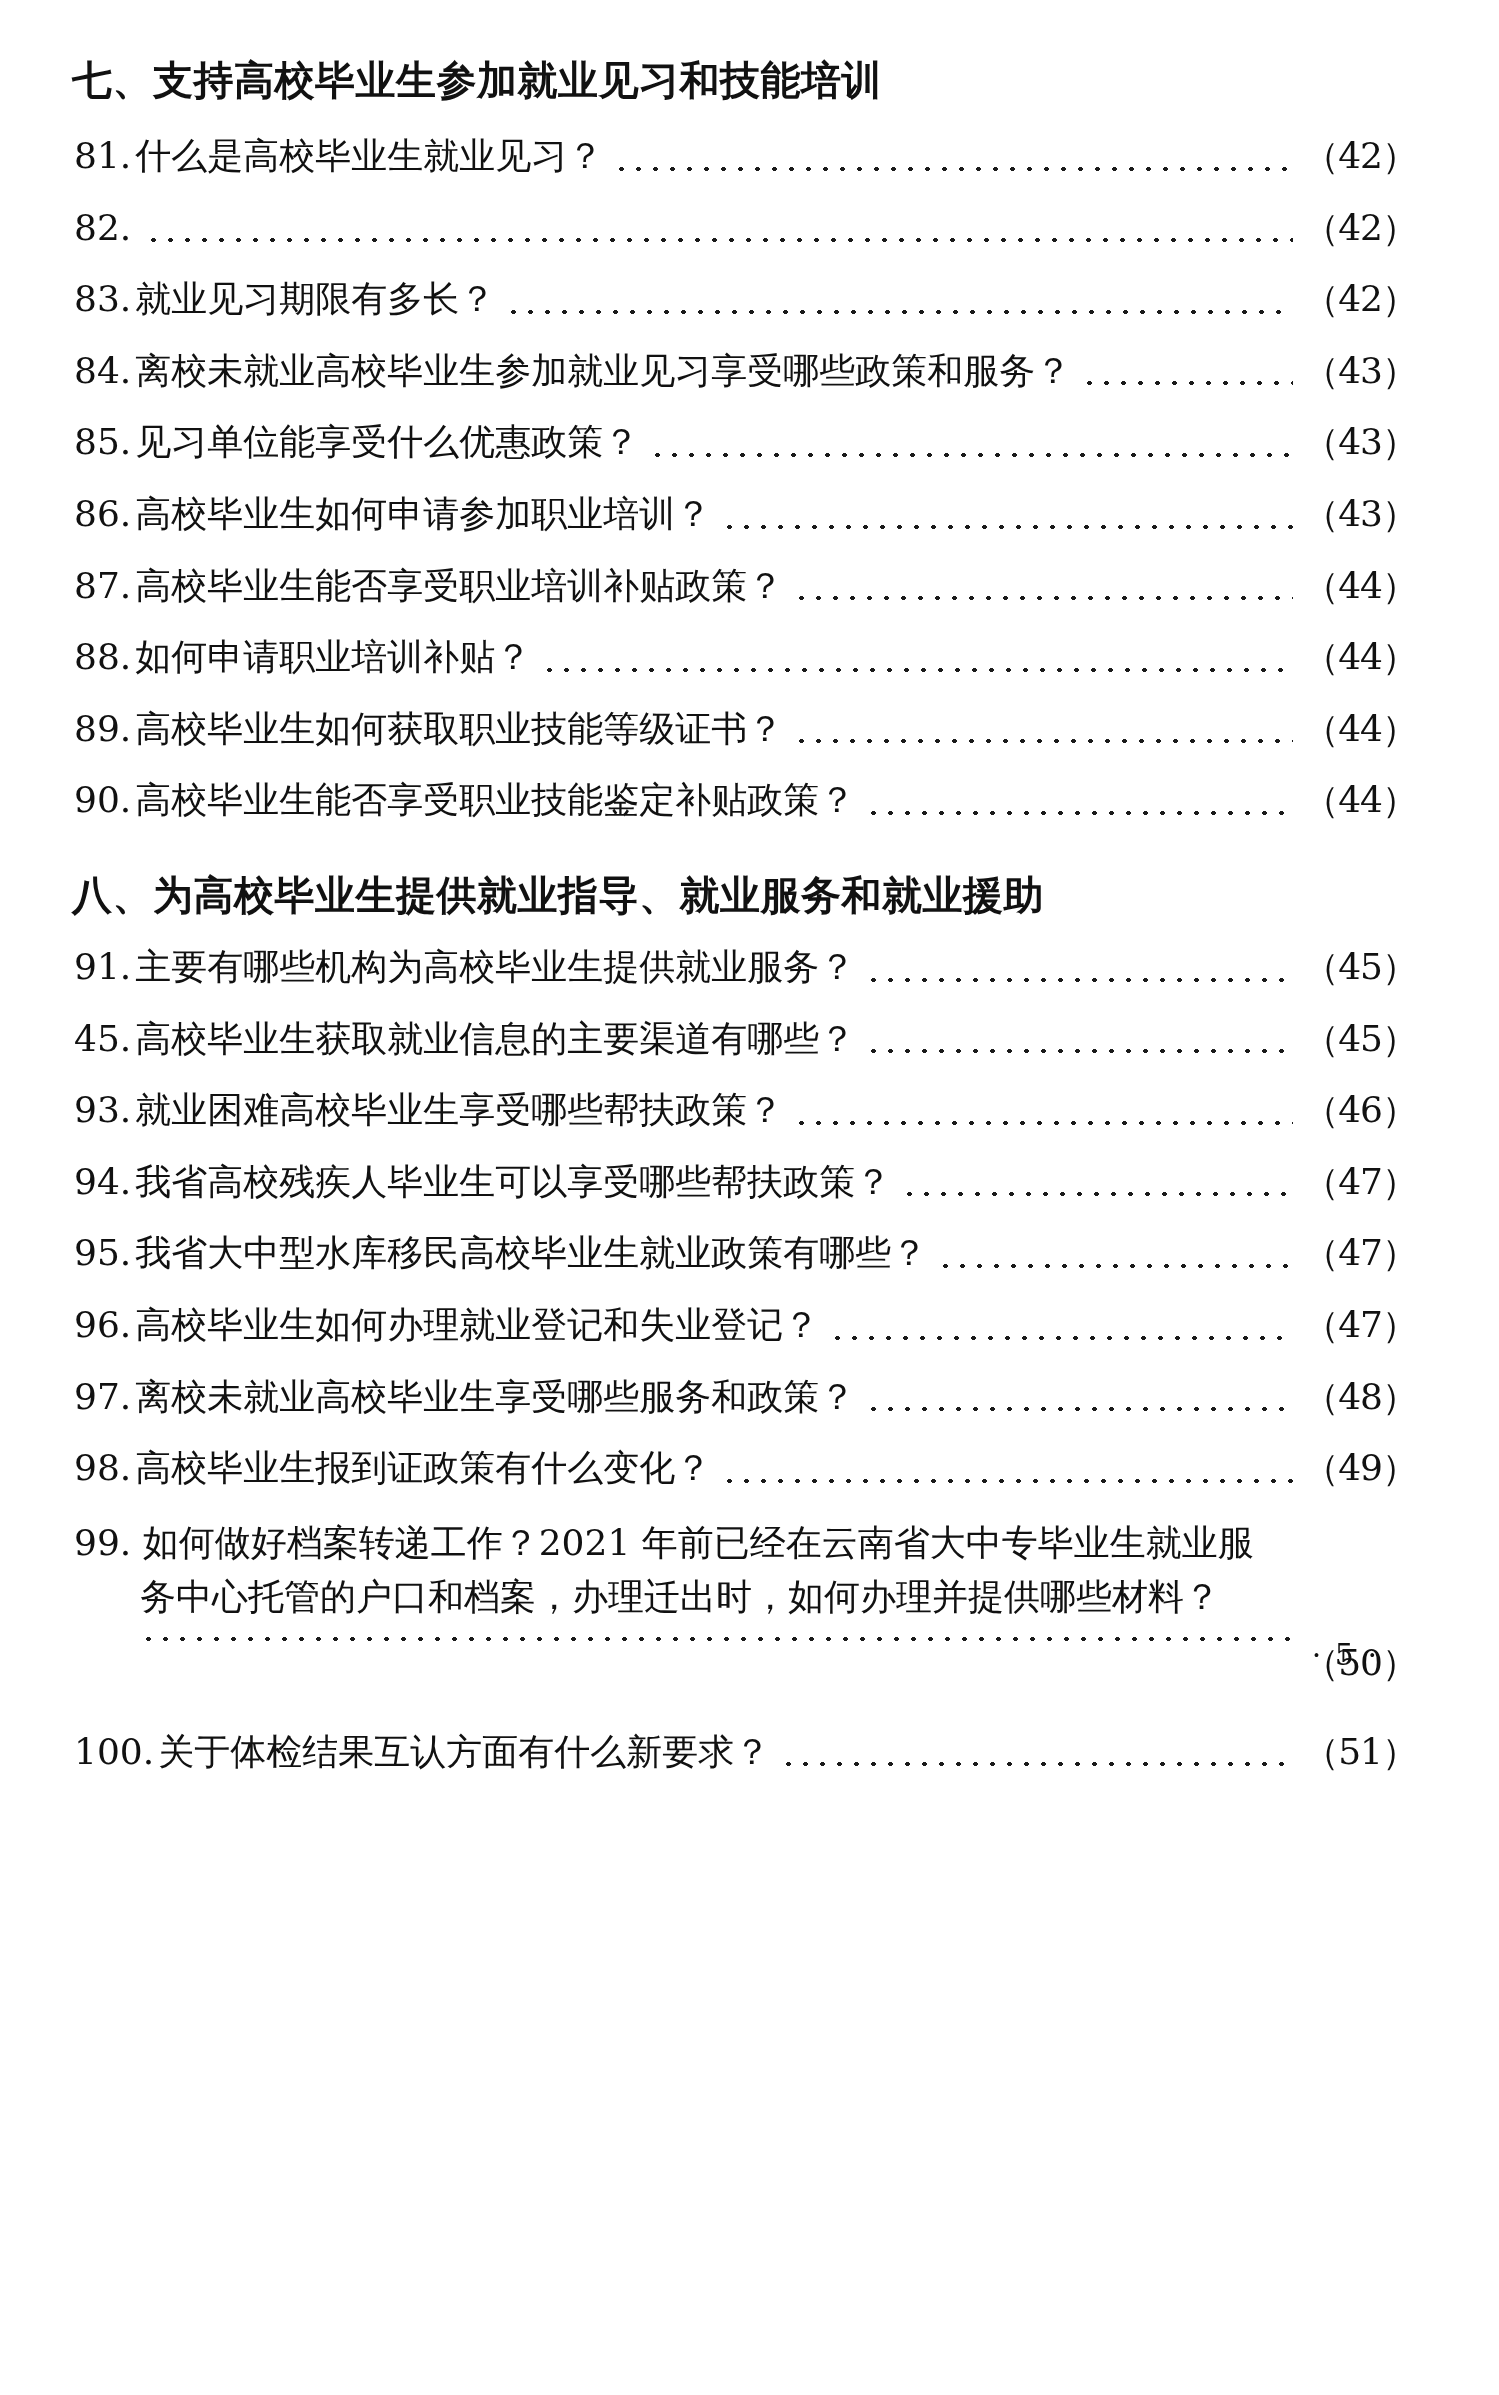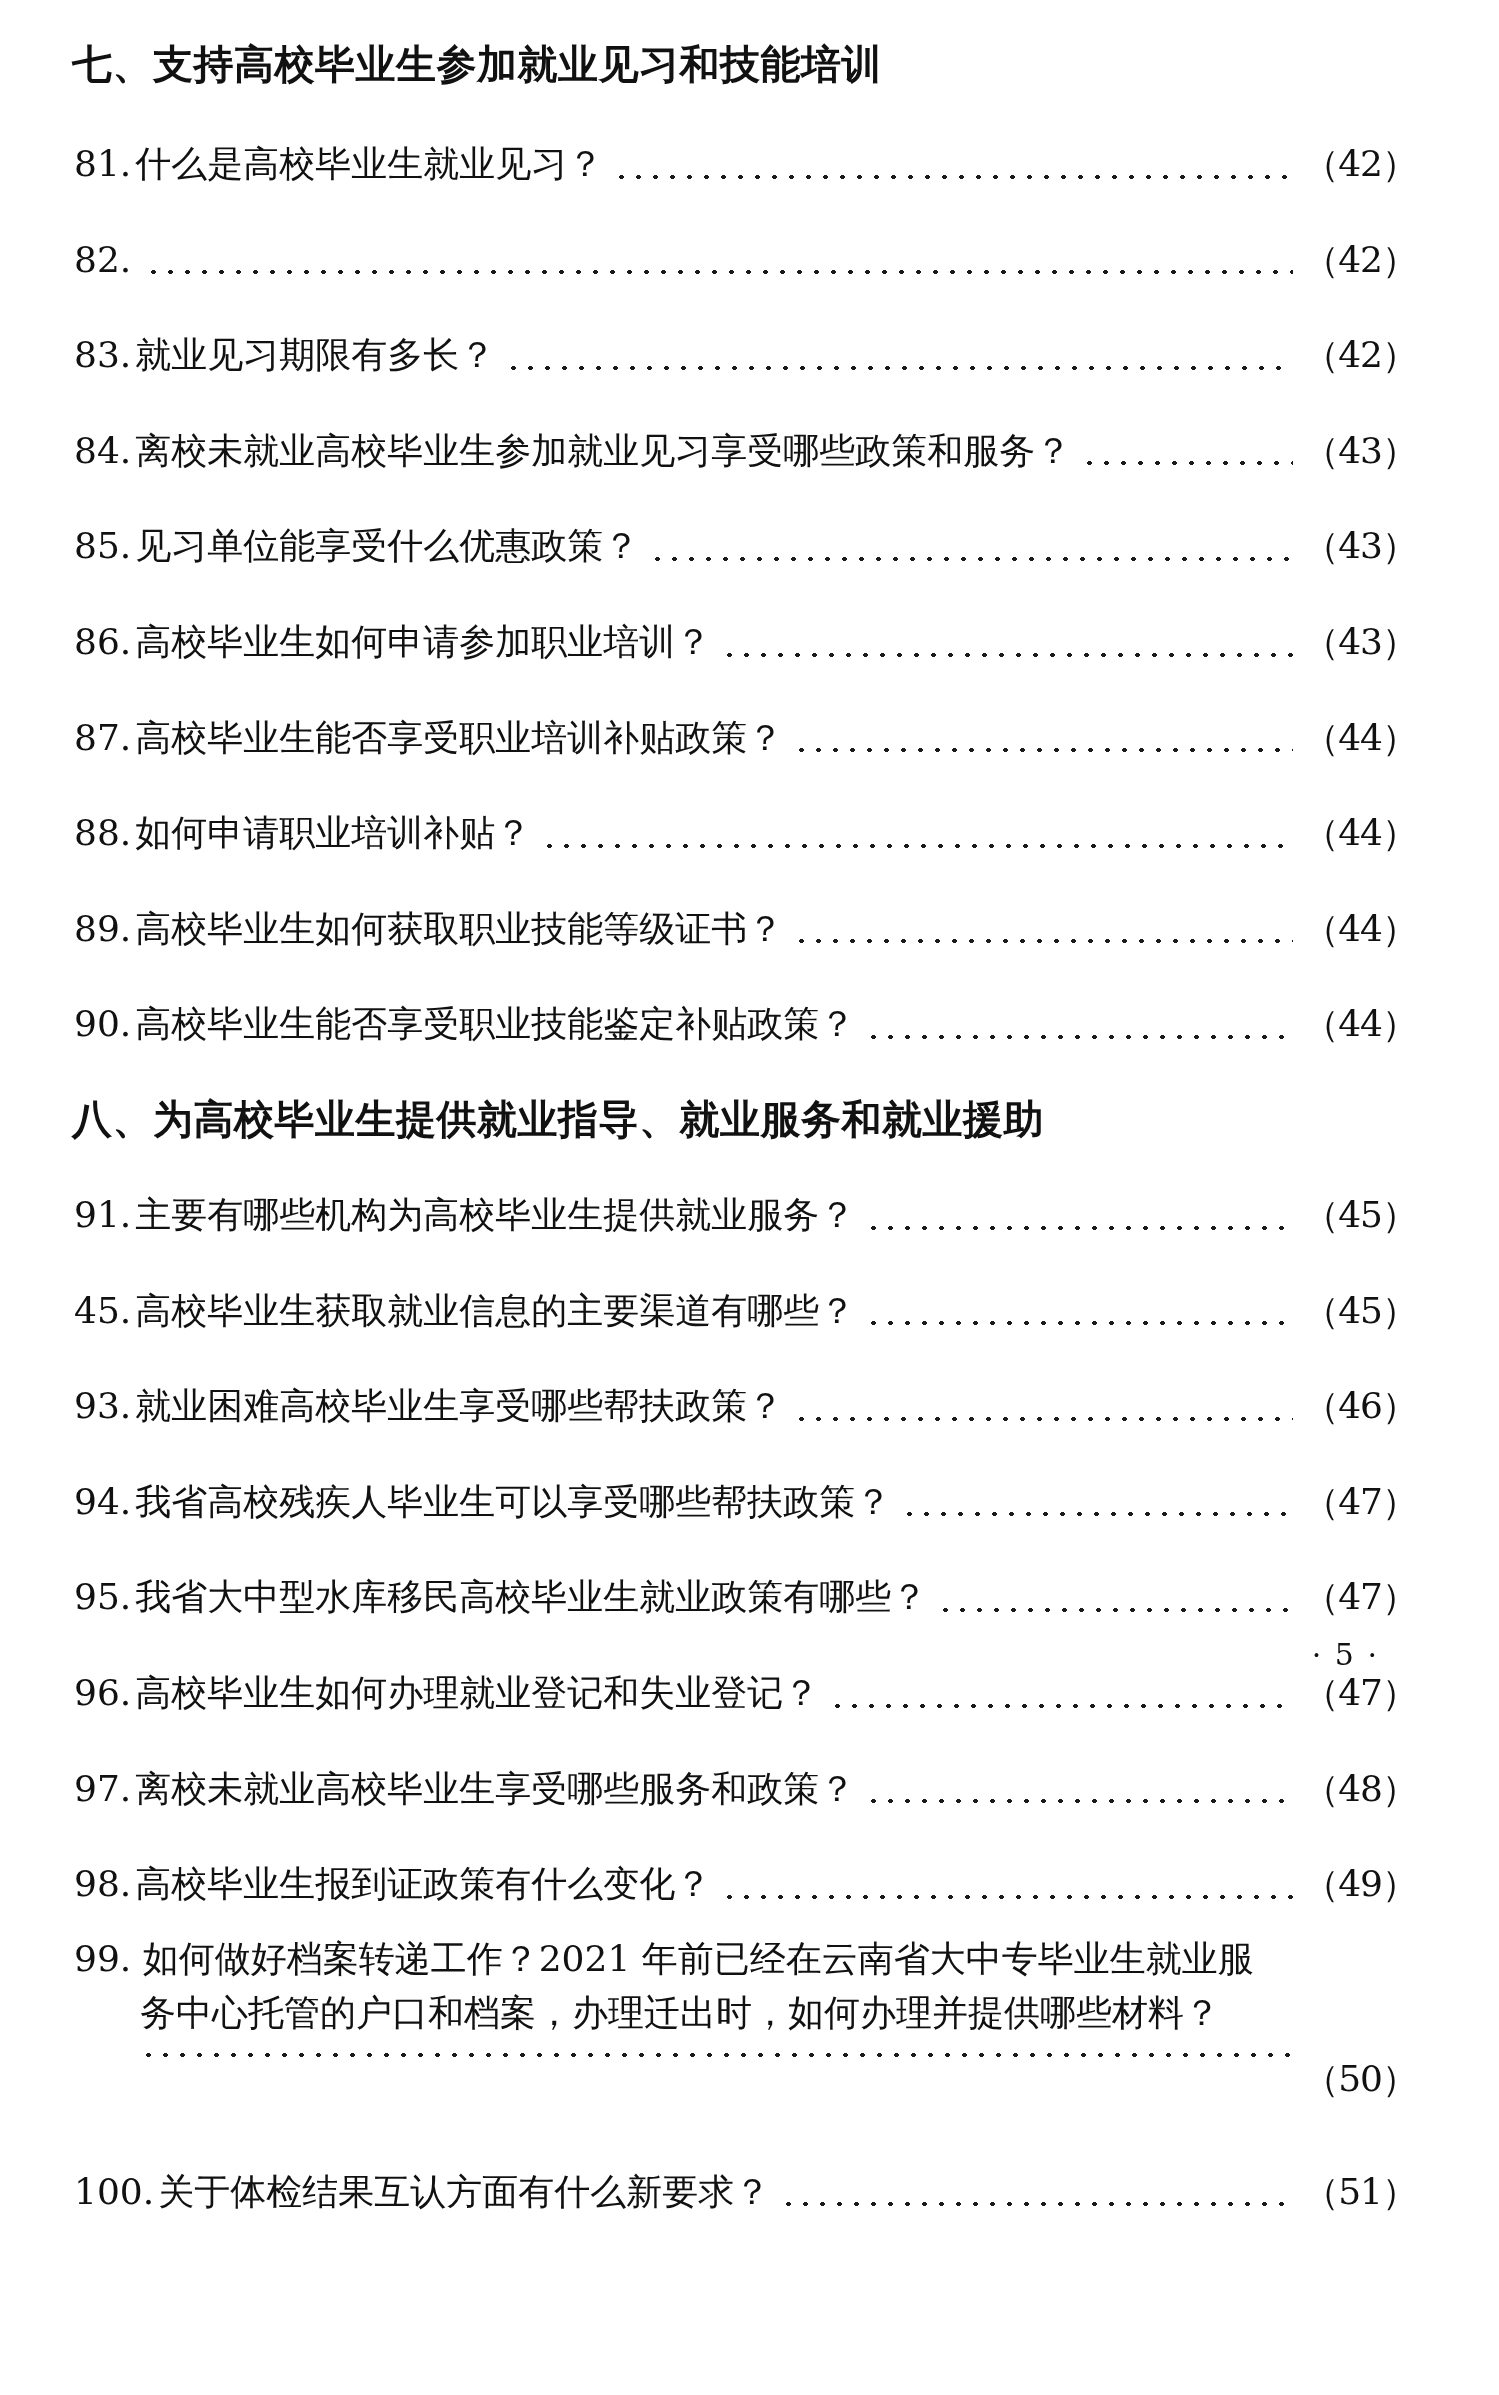--- a/index.html
+++ b/index.html
@@ -12,21 +12,21 @@
     height: 2395px;
     font-family: "DejaVu Serif", "Liberation Serif", serif;
     color: #111111;
     position: relative;
     overflow: hidden;
   }
   .page {
     box-sizing: border-box;
     width: 1499px;
     height: 1730px;
-    padding: 24px 82px 0 52px;
+    padding: 40px 82px 0 52px;
     position: relative;
   }
 
   
   .section-heading {
     font-weight: bold;
     font-size: 40px;
     letter-spacing: 0.5px;
     line-height: 1.3;
     margin: 14px 0 26px 0;
@@ -62,21 +62,20 @@
     height: 6px;
     background-image: radial-gradient(circle, #1a1a1a 2.1px, rgba(0,0,0,0) 2.4px);
     background-size: 17px 6px;
     background-repeat: repeat-x;
     background-position: left center;
   }
   .toc-entry .page-no {
     flex: 0 0 auto;
     padding-left: 2px;
     letter-spacing: -1px;
-    margin-top: 24px;
   }
 
   
   .toc-entry-wrap {
     font-size: 36px;
     line-height: 1.5;
     margin: 0 0 6px 0;
     padding-left: 22px;
   }
   .toc-entry-wrap .line1 {

